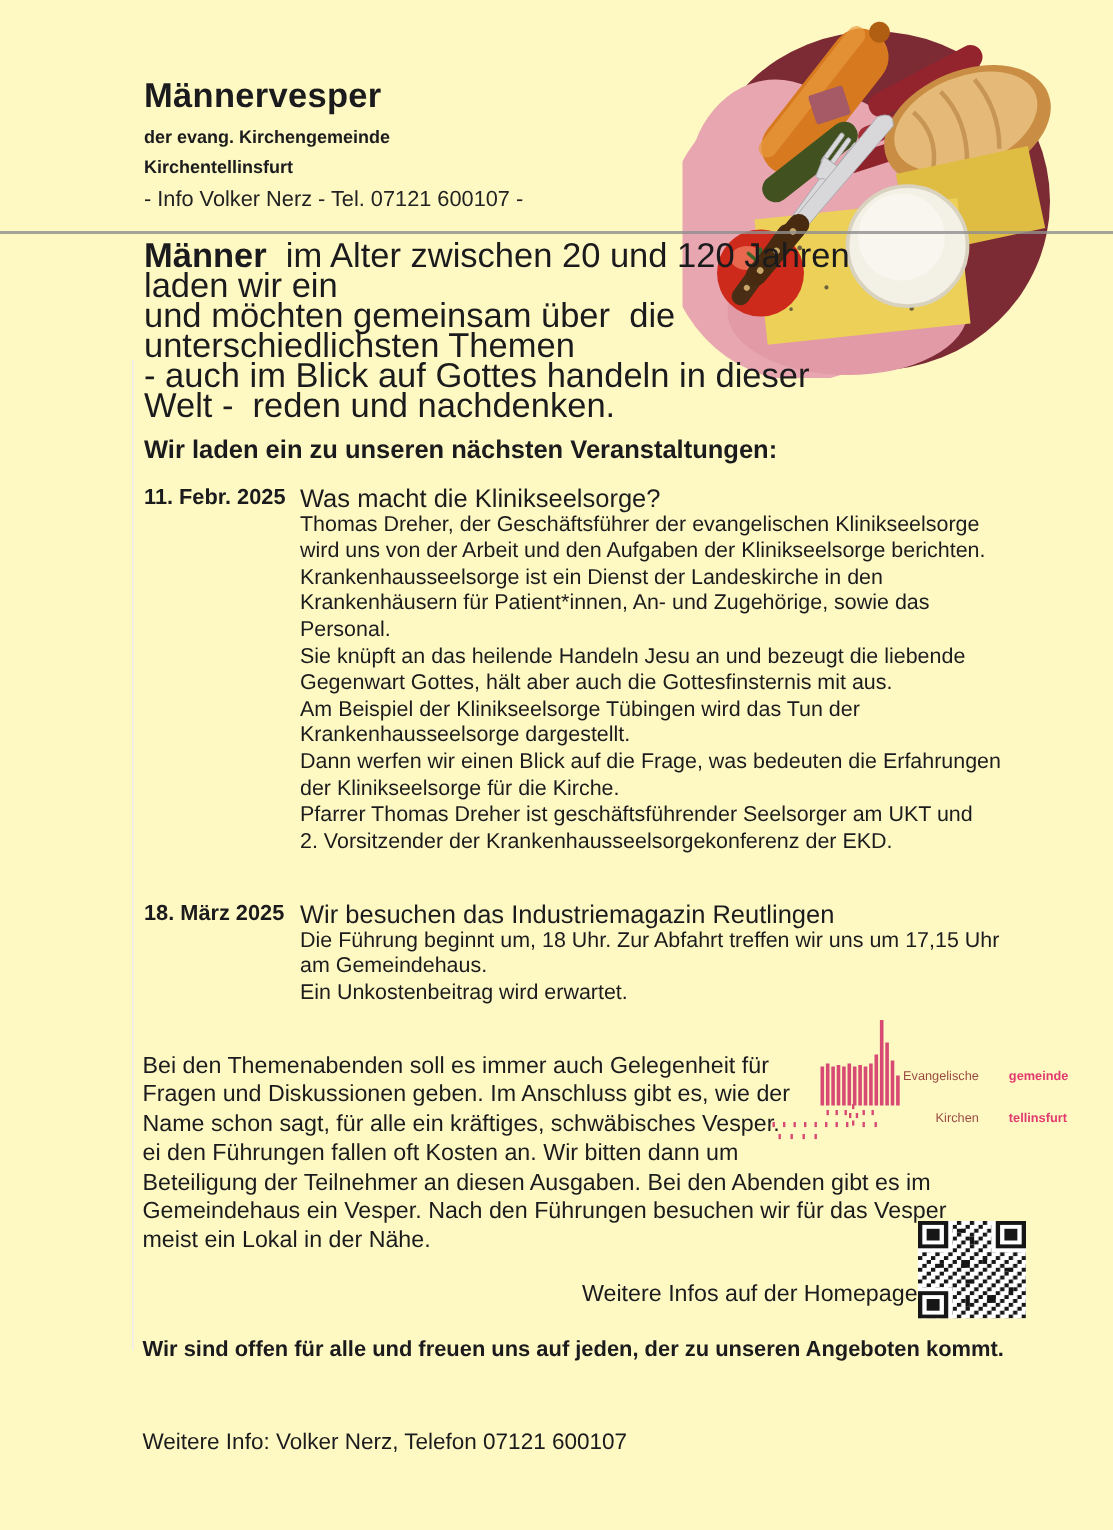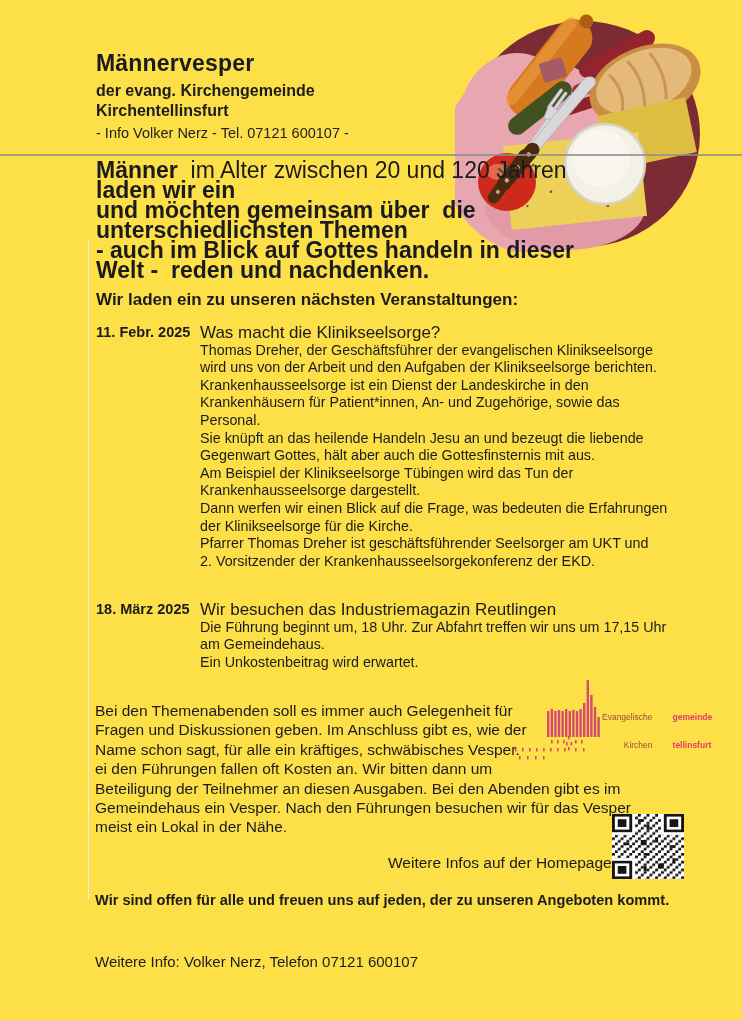--- a/index.html
+++ b/index.html
@@ -1,30 +1,30 @@
 <!DOCTYPE html>
 <html lang="de"><head>
 <meta charset="utf-8">
 <style>
   html,body{margin:0;padding:0;}
   .page{
-    position:relative;width:742px;height:1020px;background:#fde047;
+    position:relative;width:742px;height:1020px;background:#fef9c3;
     font-family:"Liberation Sans",sans-serif;color:#1b1b1d;overflow:hidden;
   }
   .vline{position:absolute;left:88px;top:240px;width:1px;height:660px;background:#ededf1;}
   .hdr{position:absolute;left:96px;top:50px;z-index:2;}
   .hdr .title{font-size:23px;font-weight:bold;letter-spacing:.2px;}
-  .hdr .sub{font-size:16px;font-weight:bold;line-height:20px;margin-top:4px;white-space:pre-wrap;}
+  .hdr .sub{font-size:12px;font-weight:bold;line-height:20px;margin-top:4px;white-space:pre-wrap;}
   .hdr .info{font-size:14.5px;margin-top:4px;color:#222;}
   .scanline{position:absolute;left:0;top:154px;width:742px;height:1.6px;background:#8f8f8f;opacity:.8;z-index:6;}
   .photo{position:absolute;left:455px;top:6px;width:255px;height:246px;z-index:1;}
   .intro{position:absolute;left:96px;top:160px;font-size:23px;line-height:20px;z-index:2;}
   .intro .line1{white-space:pre;}
   .intro .line1 .lead{font-weight:bold;}
-  .intro .more{font-weight:bold;white-space:pre-wrap;}
+  .intro .more{font-weight:normal;white-space:pre-wrap;}
   .events-heading{position:absolute;left:96px;top:290px;font-size:17px;font-weight:bold;z-index:2;}
   .event{position:absolute;left:96px;width:610px;display:flex;z-index:2;}
   .event.e1{top:324px;}
   .event.e2{top:601px;}
   .event .date{flex:none;width:104px;font-weight:bold;font-size:14.5px;line-height:17.6px;}
   .event .body{font-size:14.3px;line-height:17.6px;}
   .event .etitle{font-weight:normal;font-size:17px;}
   .event .edesc{white-space:pre-wrap;}
   .event .enote{font-weight:bold;font-size:14.5px;margin-top:13px;}
   .closing{position:absolute;left:95px;top:701px;width:625px;font-size:15.5px;line-height:19.4px;white-space:pre-wrap;z-index:2;}

